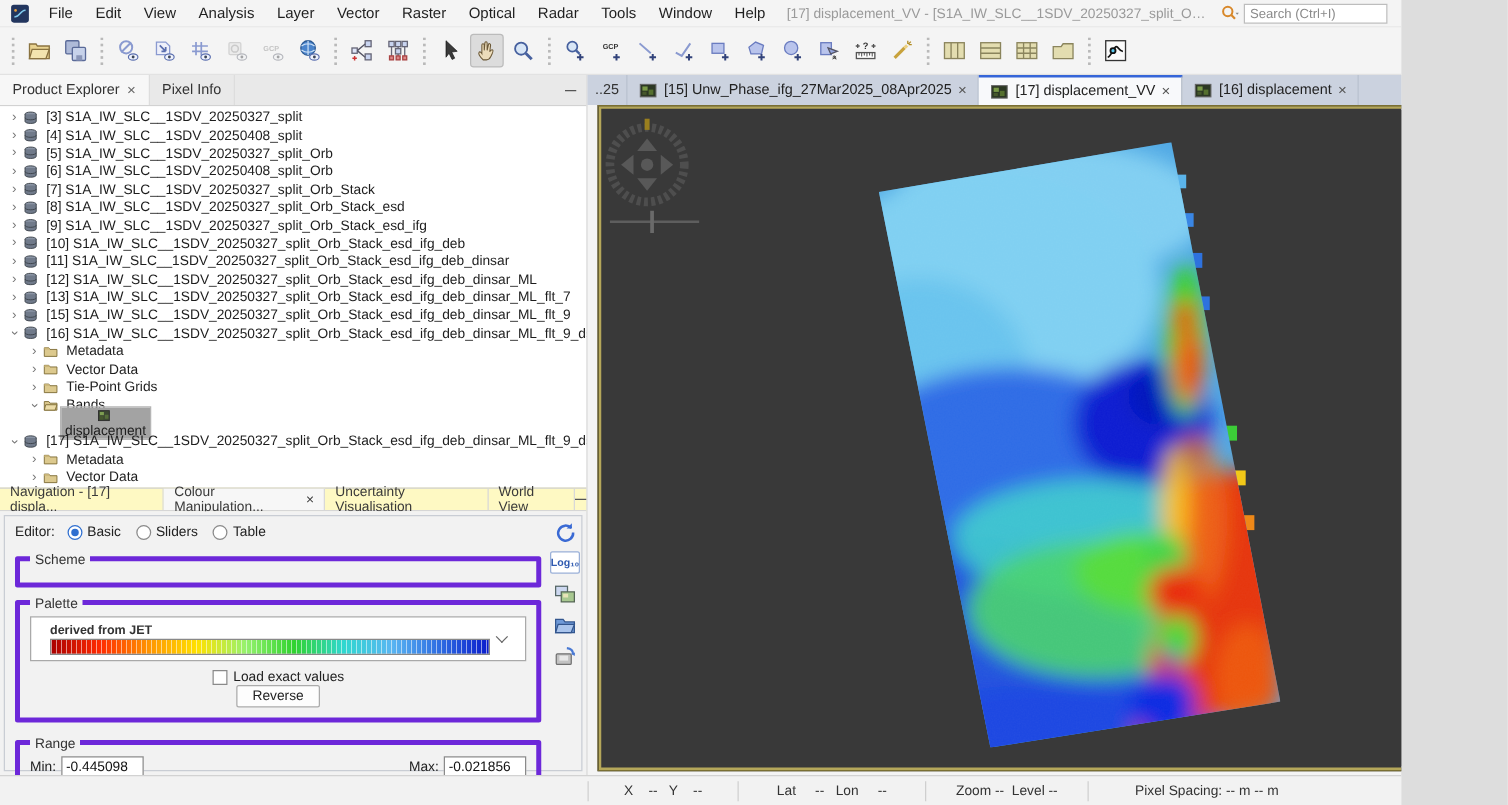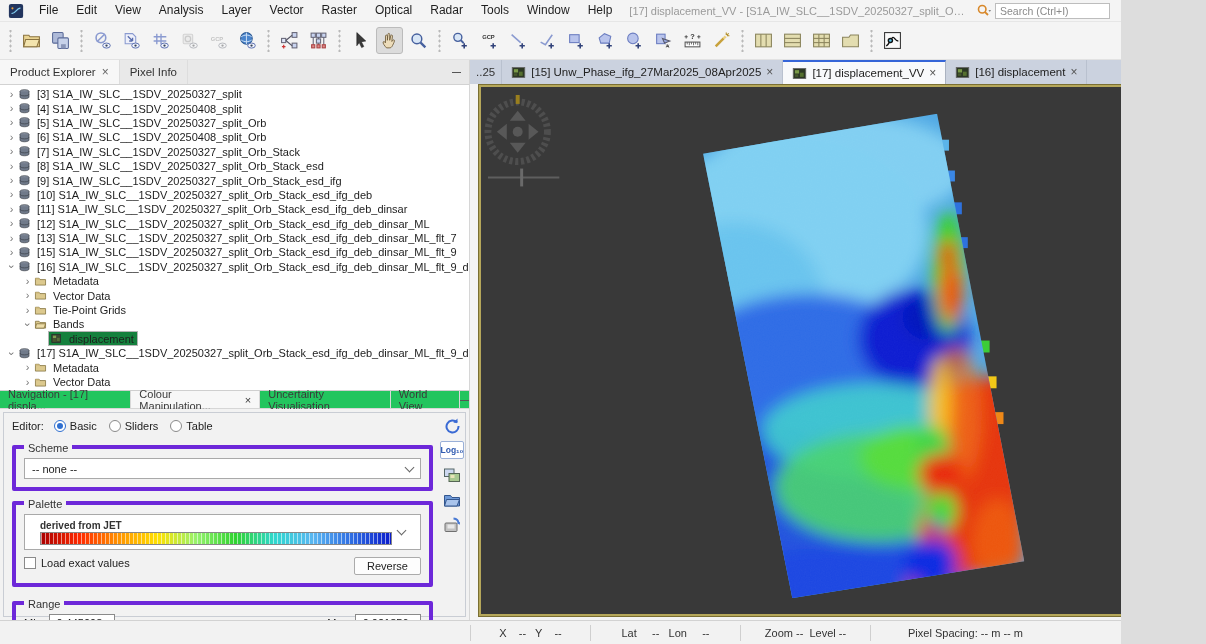--- a/index.html
+++ b/index.html
@@ -52,45 +52,45 @@
   .ptabs .minspace{margin-left:auto;display:flex;align-items:center;padding-right:8px;}
   .minicon{width:9px;height:1px;background:#555;display:inline-block;}
 
   
   .tree{flex:1;background:#fff;overflow:hidden;padding-top:2px;}
   .trow{height:14.4px;display:flex;align-items:center;white-space:nowrap;font-size:11px;color:#1d1d1d;}
   .trow .exp{width:11px;text-align:center;color:#777;font-size:11px;line-height:1;flex:0 0 auto;}
   .trow .exp.open{transform:rotate(90deg);}
   .trow .ticon svg{width:13px;height:13px;margin:0 3px 0 1px;}
   .trow .tsel{display:inline-flex;align-items:center;}
-  .trow.selected .tsel{background:#15803d;outline:1px solid #b5b5b5;}
+  .trow.selected .tsel{background:#a3a3a3;outline:1px solid #b5b5b5;flex-direction:column;}
   .trow .tlabel{padding:0 3px;}
 
   
-  .cmtabs{height:19px;background:#22c55e;display:flex;align-items:stretch;border-top:1px solid #cfcfcf;border-bottom:1px solid #d6d6d6;font-size:11px;}
+  .cmtabs{height:19px;background:#fef9c3;display:flex;align-items:stretch;border-top:1px solid #cfcfcf;border-bottom:1px solid #d6d6d6;font-size:11px;}
   .cmtab{display:flex;align-items:center;gap:5px;padding:0 8px;color:#3a3a3a;border-right:1px solid #d8d8d8;}
   .cmtab.active{background:#f7f7f7;}
   .cmpanel{height:211px;background:#f2f2f2;position:relative;padding:6px 34px 4px 8px;}
   .cmbox{position:absolute;inset:3px;border:1px solid #c9cdd4;pointer-events:none;}
   .edrow{display:flex;align-items:center;gap:10px;height:18px;margin:2px 0 6px 4px;}
   .radio{width:12px;height:12px;border-radius:50%;border:1px solid #8a8a8a;background:#fff;display:inline-block;position:relative;}
   .radio.checked{border-color:#2f6fd0;}
   .radio.checked::after{content:"";position:absolute;inset:2px;border-radius:50%;background:#2f6fd0;}
   .edopt{display:flex;align-items:flex-start;gap:4px;}
   .gbox{position:relative;border:4px solid #6d28d9;border-radius:2px;margin:10px 2px 0 4px;padding:9px 8px 8px;}
   .gbox .gtitle{position:absolute;top:-7px;left:8px;background:#f2f2f2;padding:0 4px;color:#333;}
   .combo{height:21px;background:#fff;border:1px solid #a9a9a9;display:flex;align-items:center;padding:0 7px;position:relative;}
   .combo .chev,.chev{width:7px;height:7px;border-right:1.4px solid #666;border-bottom:1.4px solid #666;transform:rotate(45deg);margin-left:auto;margin-top:-3px;}
   .palettecombo{height:36px;background:#fff;border:1px solid #a9a9a9;display:flex;align-items:center;padding:0 15px;gap:6px;}
   .palcol{flex:1;display:flex;flex-direction:column;justify-content:center;gap:1px;min-width:0;}
   .palname{font-size:10px;font-weight:bold;color:#333;}
   .palbar{height:13px;border:1px solid #888;position:relative;}
   .palbar::after{content:"";position:absolute;inset:0;
     background:repeating-linear-gradient(90deg,rgba(255,255,255,.55) 0 1px,transparent 1px 4px);}
-  .palrow2{display:flex;align-items:flex-start;justify-content:space-between;margin-top:7px;}
+  .palrow2{display:flex;align-items:center;justify-content:space-between;margin-top:7px;flex-direction:column;}
   .cbox{width:12px;height:12px;border:1px solid #8a8a8a;background:#fff;display:inline-block;}
   .btn{background:#fdfdfd;border:1px solid #ababab;border-radius:2px;padding:2px 12px;font-family:inherit;font-size:11px;color:#222;}
   .rangerow{display:flex;align-items:center;justify-content:space-between;}
   .rfield{display:flex;align-items:center;gap:4px;}
   .rinput{width:66px;height:18px;border:1px solid #8a8a8a;background:#fff;font-family:inherit;font-size:11px;padding:0 3px;color:#111;}
   .morerow{display:flex;align-items:center;gap:6px;margin:8px 2px 0 4px;}
   .morebtn{width:18px;height:16px;border:1px solid #ababab;background:#fdfdfd;border-radius:2px;
            display:flex;align-items:center;justify-content:center;padding:0;}
   .dblchev{display:block;width:7px;height:7px;position:relative;}
   .dblchev::before,.dblchev::after{content:"";position:absolute;left:0;width:6px;height:6px;
@@ -714,24 +714,20 @@
               </label>
               <label class="edopt">
                 <span class="radio"></span>
                 <span>Table</span>
               </label>
             </div>
         </div>
 
         <div class="gbox">
           <span class="gtitle">Scheme</span>
-          <div class="combo">
-            <span>-- none --</span>
-            <span class="chev"></span>
-          </div>
         </div>
 
         <div class="gbox">
           <span class="gtitle">Palette</span>
           <div class="palettecombo">
             <div class="palcol">
               <span class="palname">derived from JET</span>
               <div class="palbar" id="palbar" style="background: linear-gradient(to right, rgb(170, 0, 0), rgb(255, 42, 0), rgb(255, 148, 0), rgb(255, 225, 0), rgb(150, 242, 110), rgb(47, 211, 47), rgb(47, 216, 207), rgb(89, 182, 242), rgb(46, 108, 226), rgb(10, 28, 204));"></div>
             </div>
             <span class="chev"></span>

